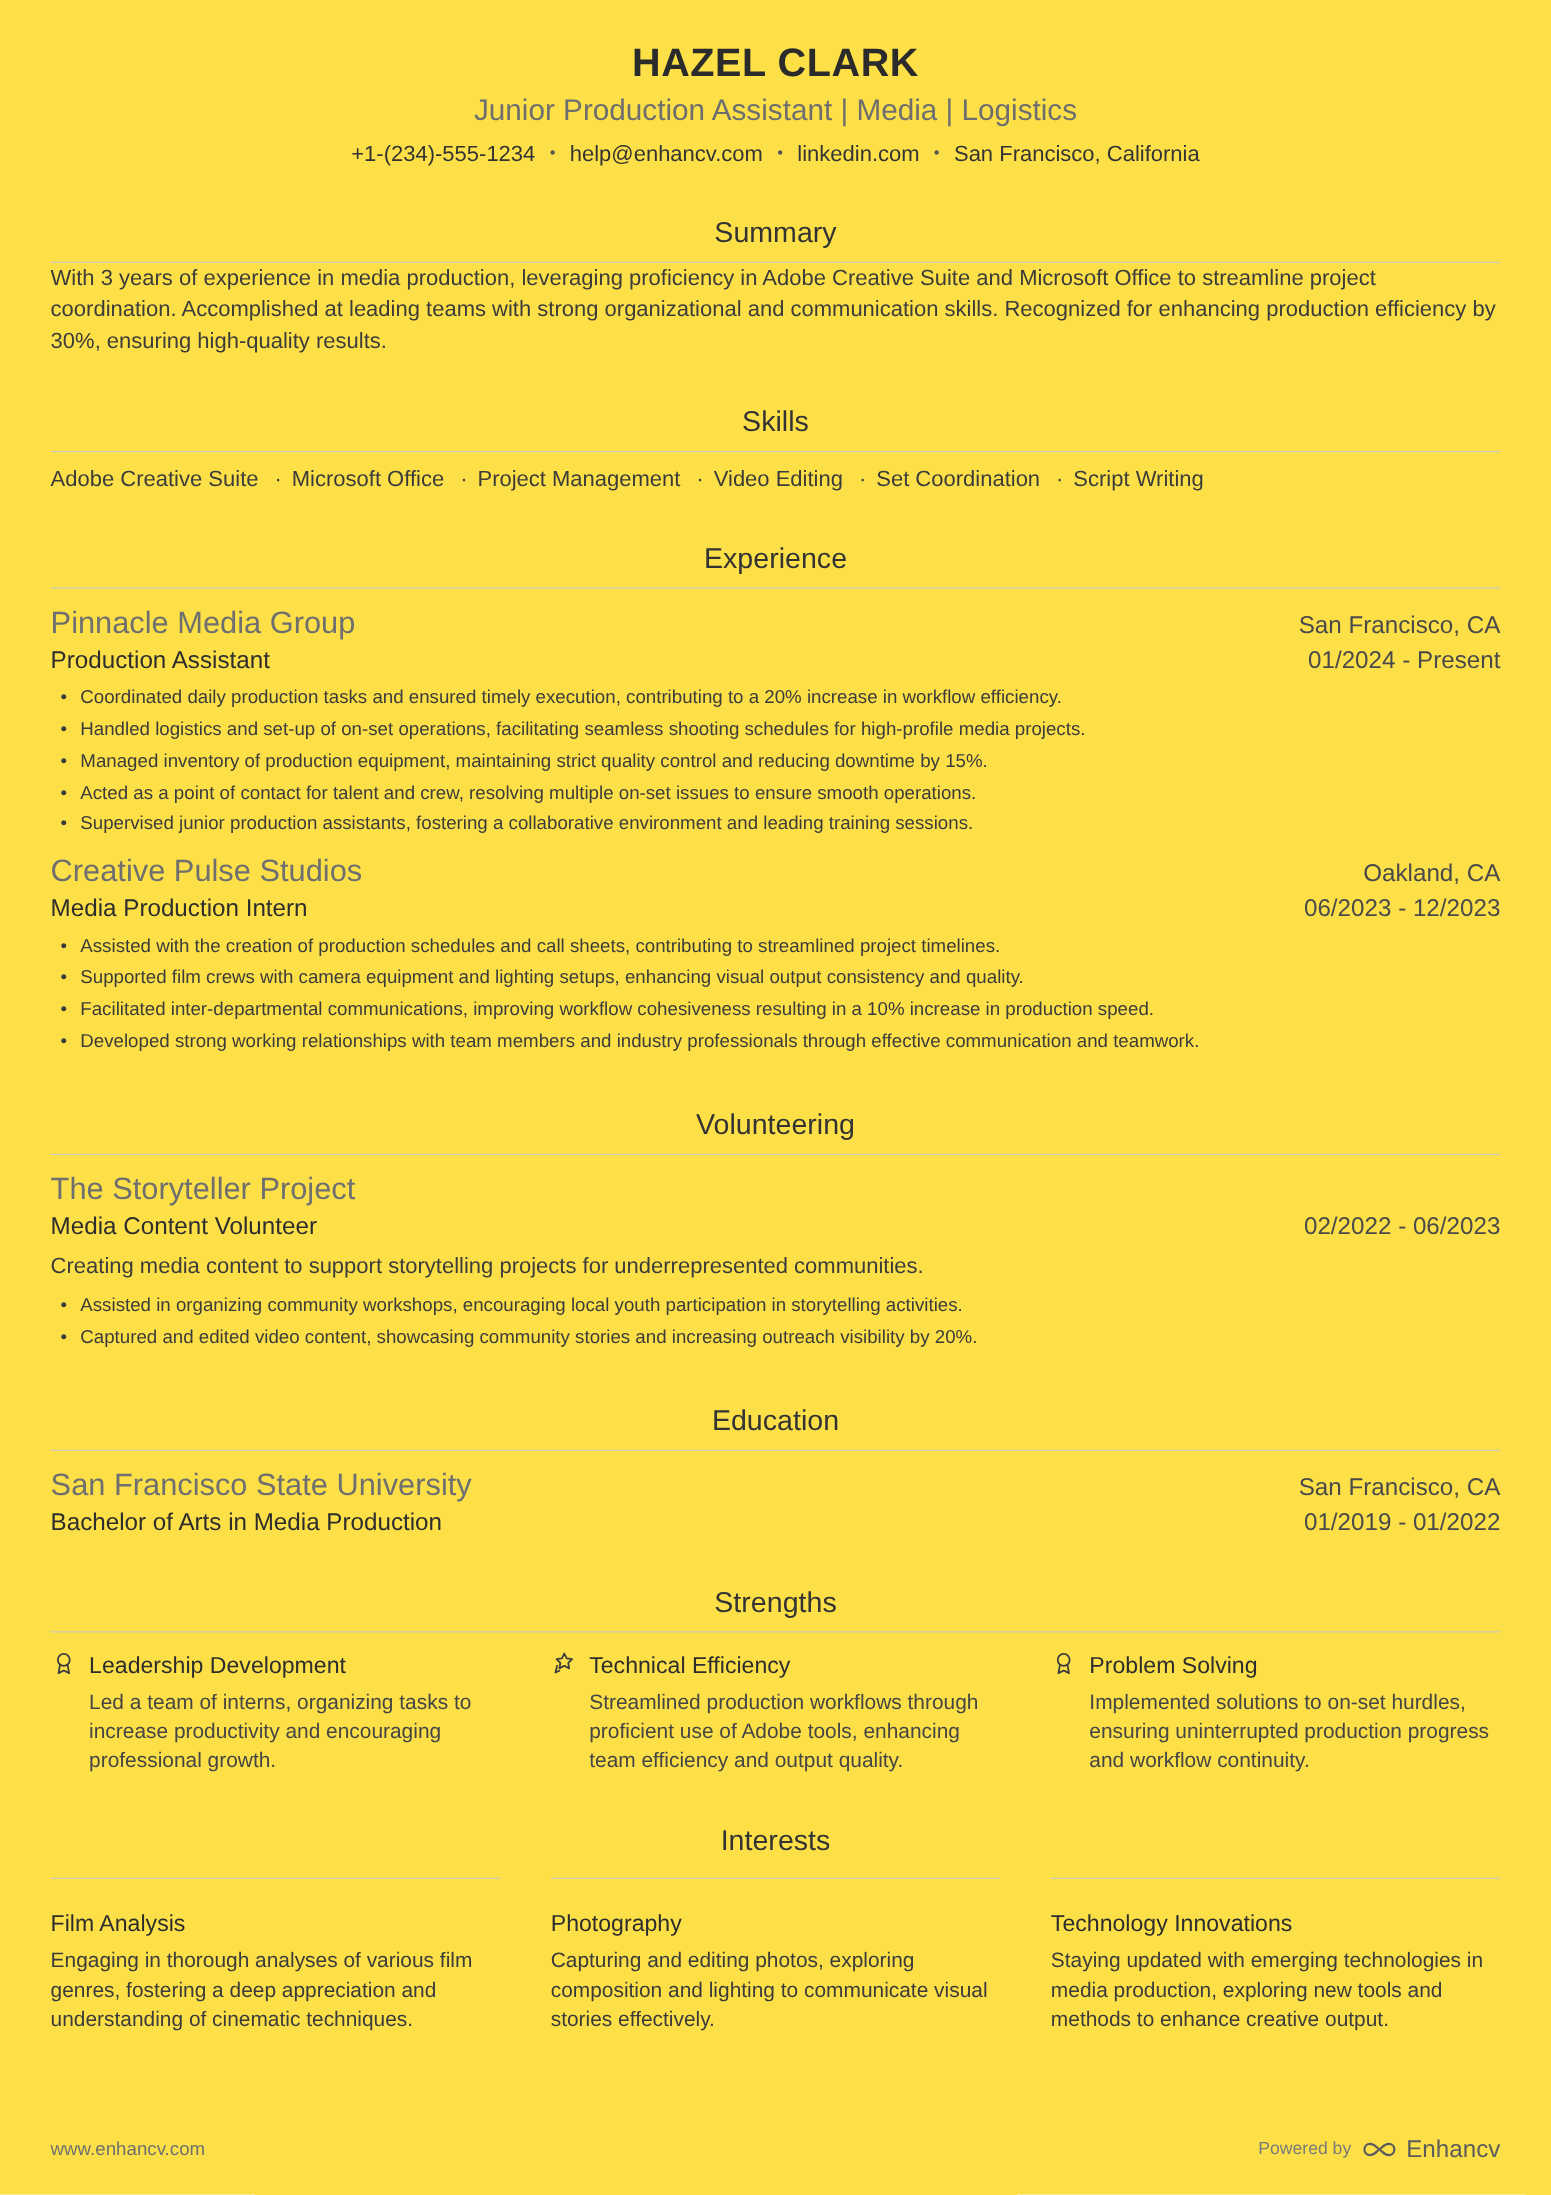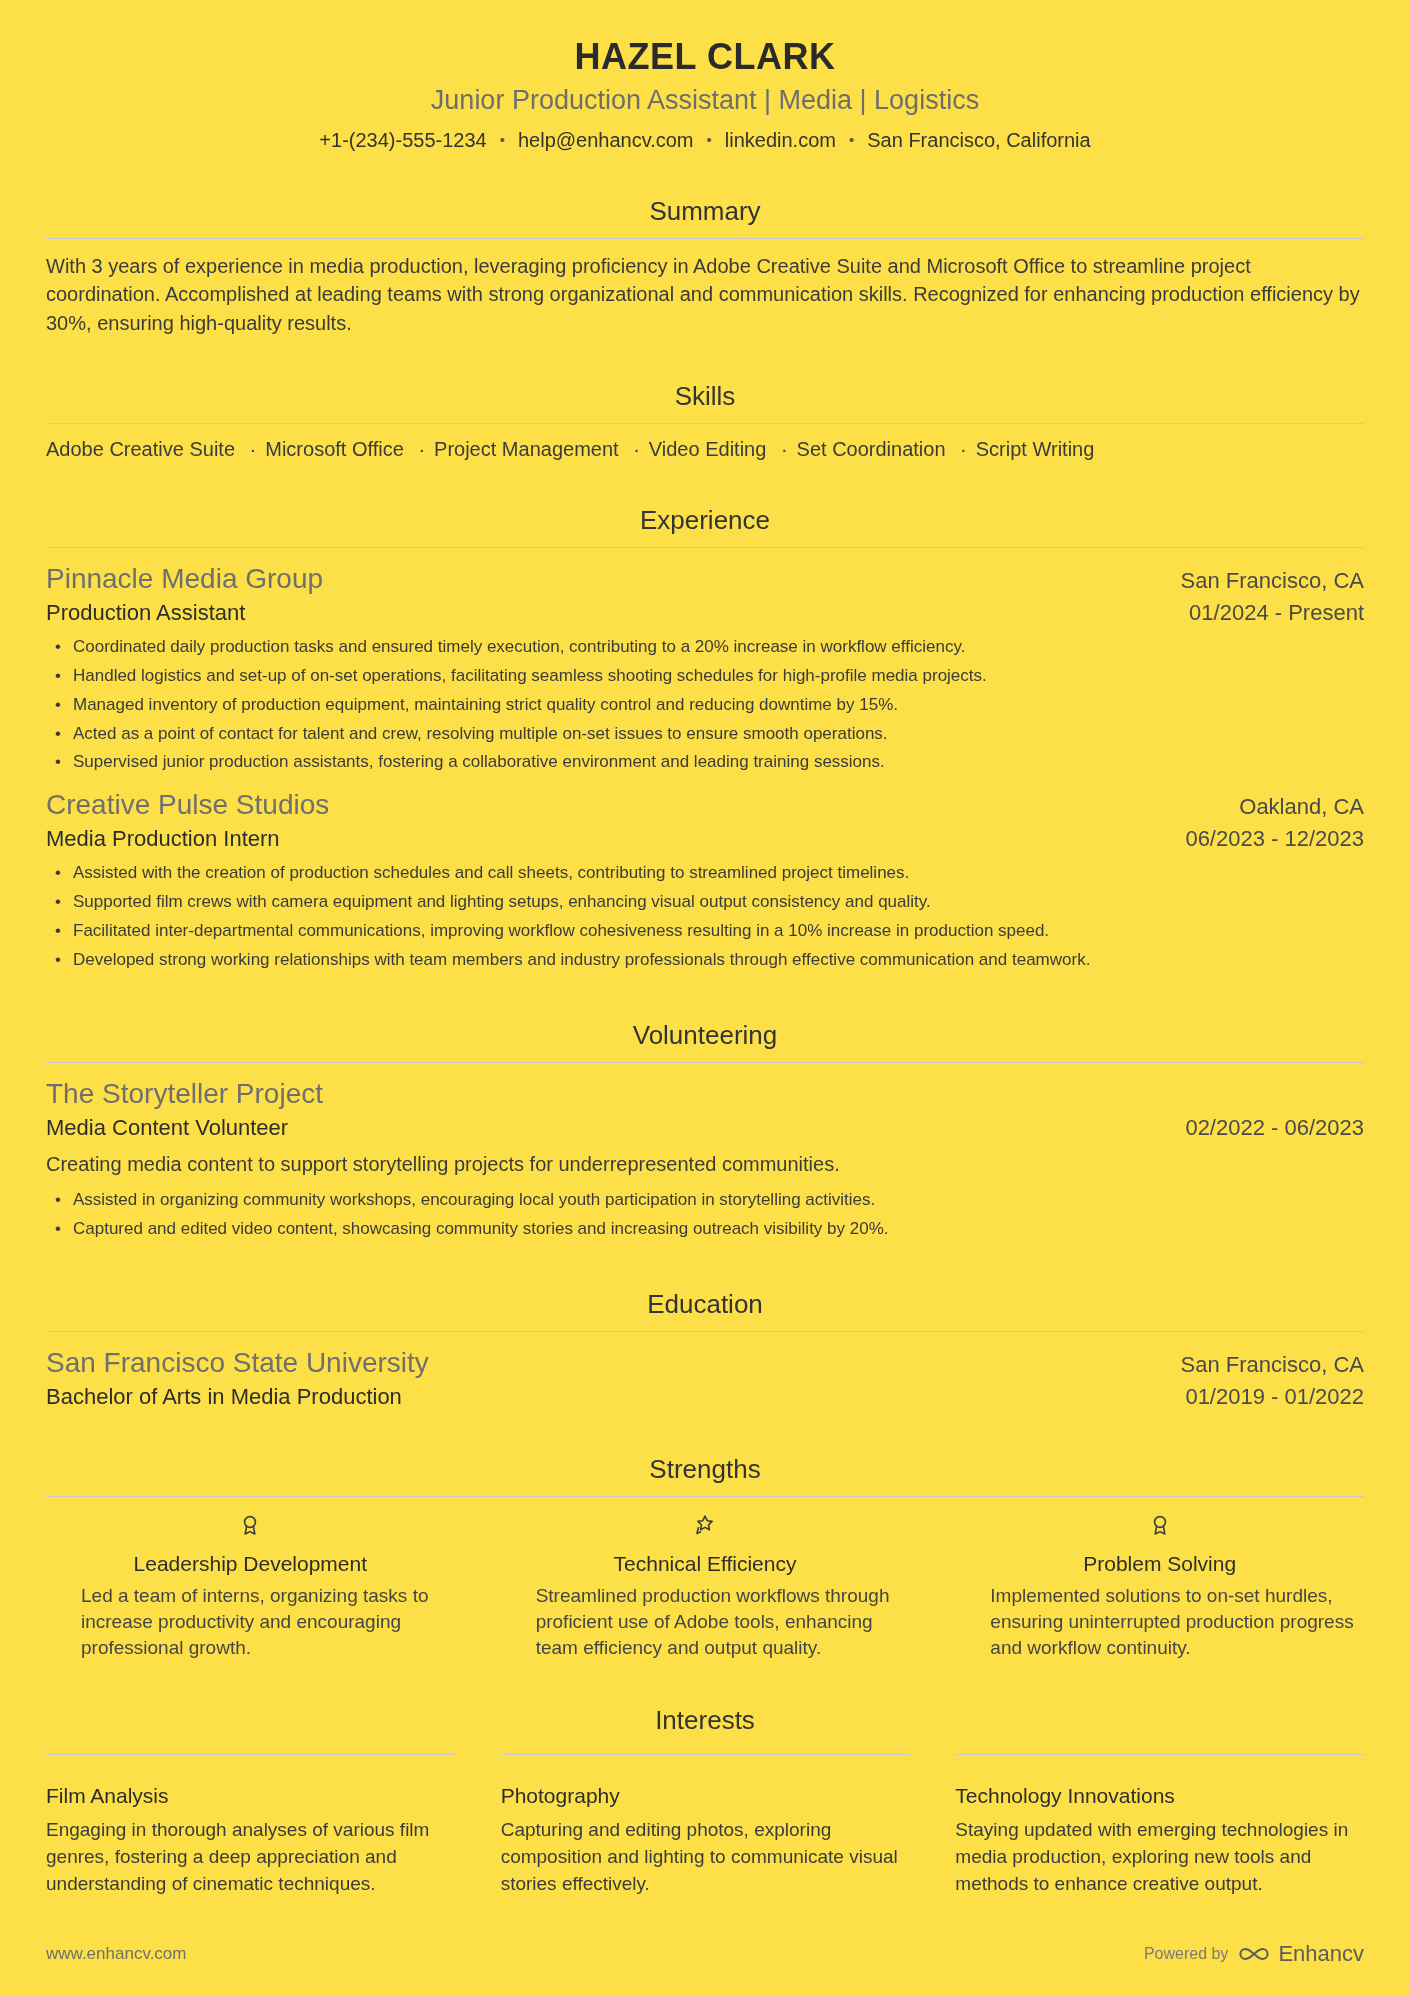--- a/index.html
+++ b/index.html
@@ -15,38 +15,38 @@
   .role { text-align: center; font-size: 27px; font-weight: 400; color: #6e6e6e; margin-top: 7px; }
   .contact { display: flex; justify-content: center; align-items: baseline; font-size: 20px; color: #333; margin-top: 13px; flex-wrap: wrap; }
   .contact .item + .item::before { content: "•"; margin: 0 13px; color: #555; font-size: 15px; position: relative; top: -2px; }
 
   
   .section-heading {
     text-align: center; font-size: 26px; font-weight: 400; color: #333;
     padding-bottom: 11px; border-bottom: 1px solid #c9c9c9; margin-top: 44px;
   }
 
-  .para { font-size: 20px; line-height: 1.42; color: #3b3b3b; margin-top: 13px; }
+  .para { font-size: 20px; line-height: 1.42; color: #3b3b3b; }
   .skills-line { font-size: 20px; color: #3b3b3b; margin-top: 14px; }
   .skills-line span + span::before { content: "·"; margin: 0 9px; color: #3b3b3b; }
 
   
   .entry { margin-top: 15px; }
   .entry-row { display: flex; justify-content: space-between; align-items: baseline; }
   .company { font-size: 28px; font-weight: 400; color: #6f6f6f; }
   .loc, .dates { font-size: 22px; color: #4a4a4a; white-space: nowrap; }
   .job-title { font-size: 22px; color: #2d2d2d; margin-top: 5px; }
   ul.bullets { list-style: none; margin-top: 9px; }
   ul.bullets li { position: relative; padding-left: 27px; font-size: 17px; line-height: 1.4; margin-bottom: 5px; color: #3b3b3b; }
   ul.bullets li::before { content: "•"; position: absolute; left: 9px; top: 0; color: #3b3b3b; }
   .entry .para { margin-top: 9px; }
 
   
   .three-col { display: grid; grid-template-columns: 1fr 1fr 1fr; column-gap: 46px; margin-top: 16px; }
-  .strength-head { display: flex; align-items: center; gap: 11px; flex-direction: column; }
+  .strength-head { display: flex; align-items: center; gap: 11px; }
   .strength-head svg { flex: 0 0 auto; }
   .strength-title { font-size: 21px; color: #2d2d2d; }
   .strength-text { margin: 7px 0 0 35px; font-size: 19px; line-height: 1.37; color: #454545; }
   .interest { border-top: 1px solid #c9c9c9; padding-top: 29px; }
   .interest-title { font-size: 21px; color: #2d2d2d; font-weight: 400; }
   .interest-text { margin-top: 9px; font-size: 19px; line-height: 1.4; color: #3b3b3b; }
 
   
   .footer { margin-top: auto; display: flex; justify-content: space-between; align-items: center; padding-top: 36px; }
   .footer-left { font-size: 17px; color: #6f6f6f; }

